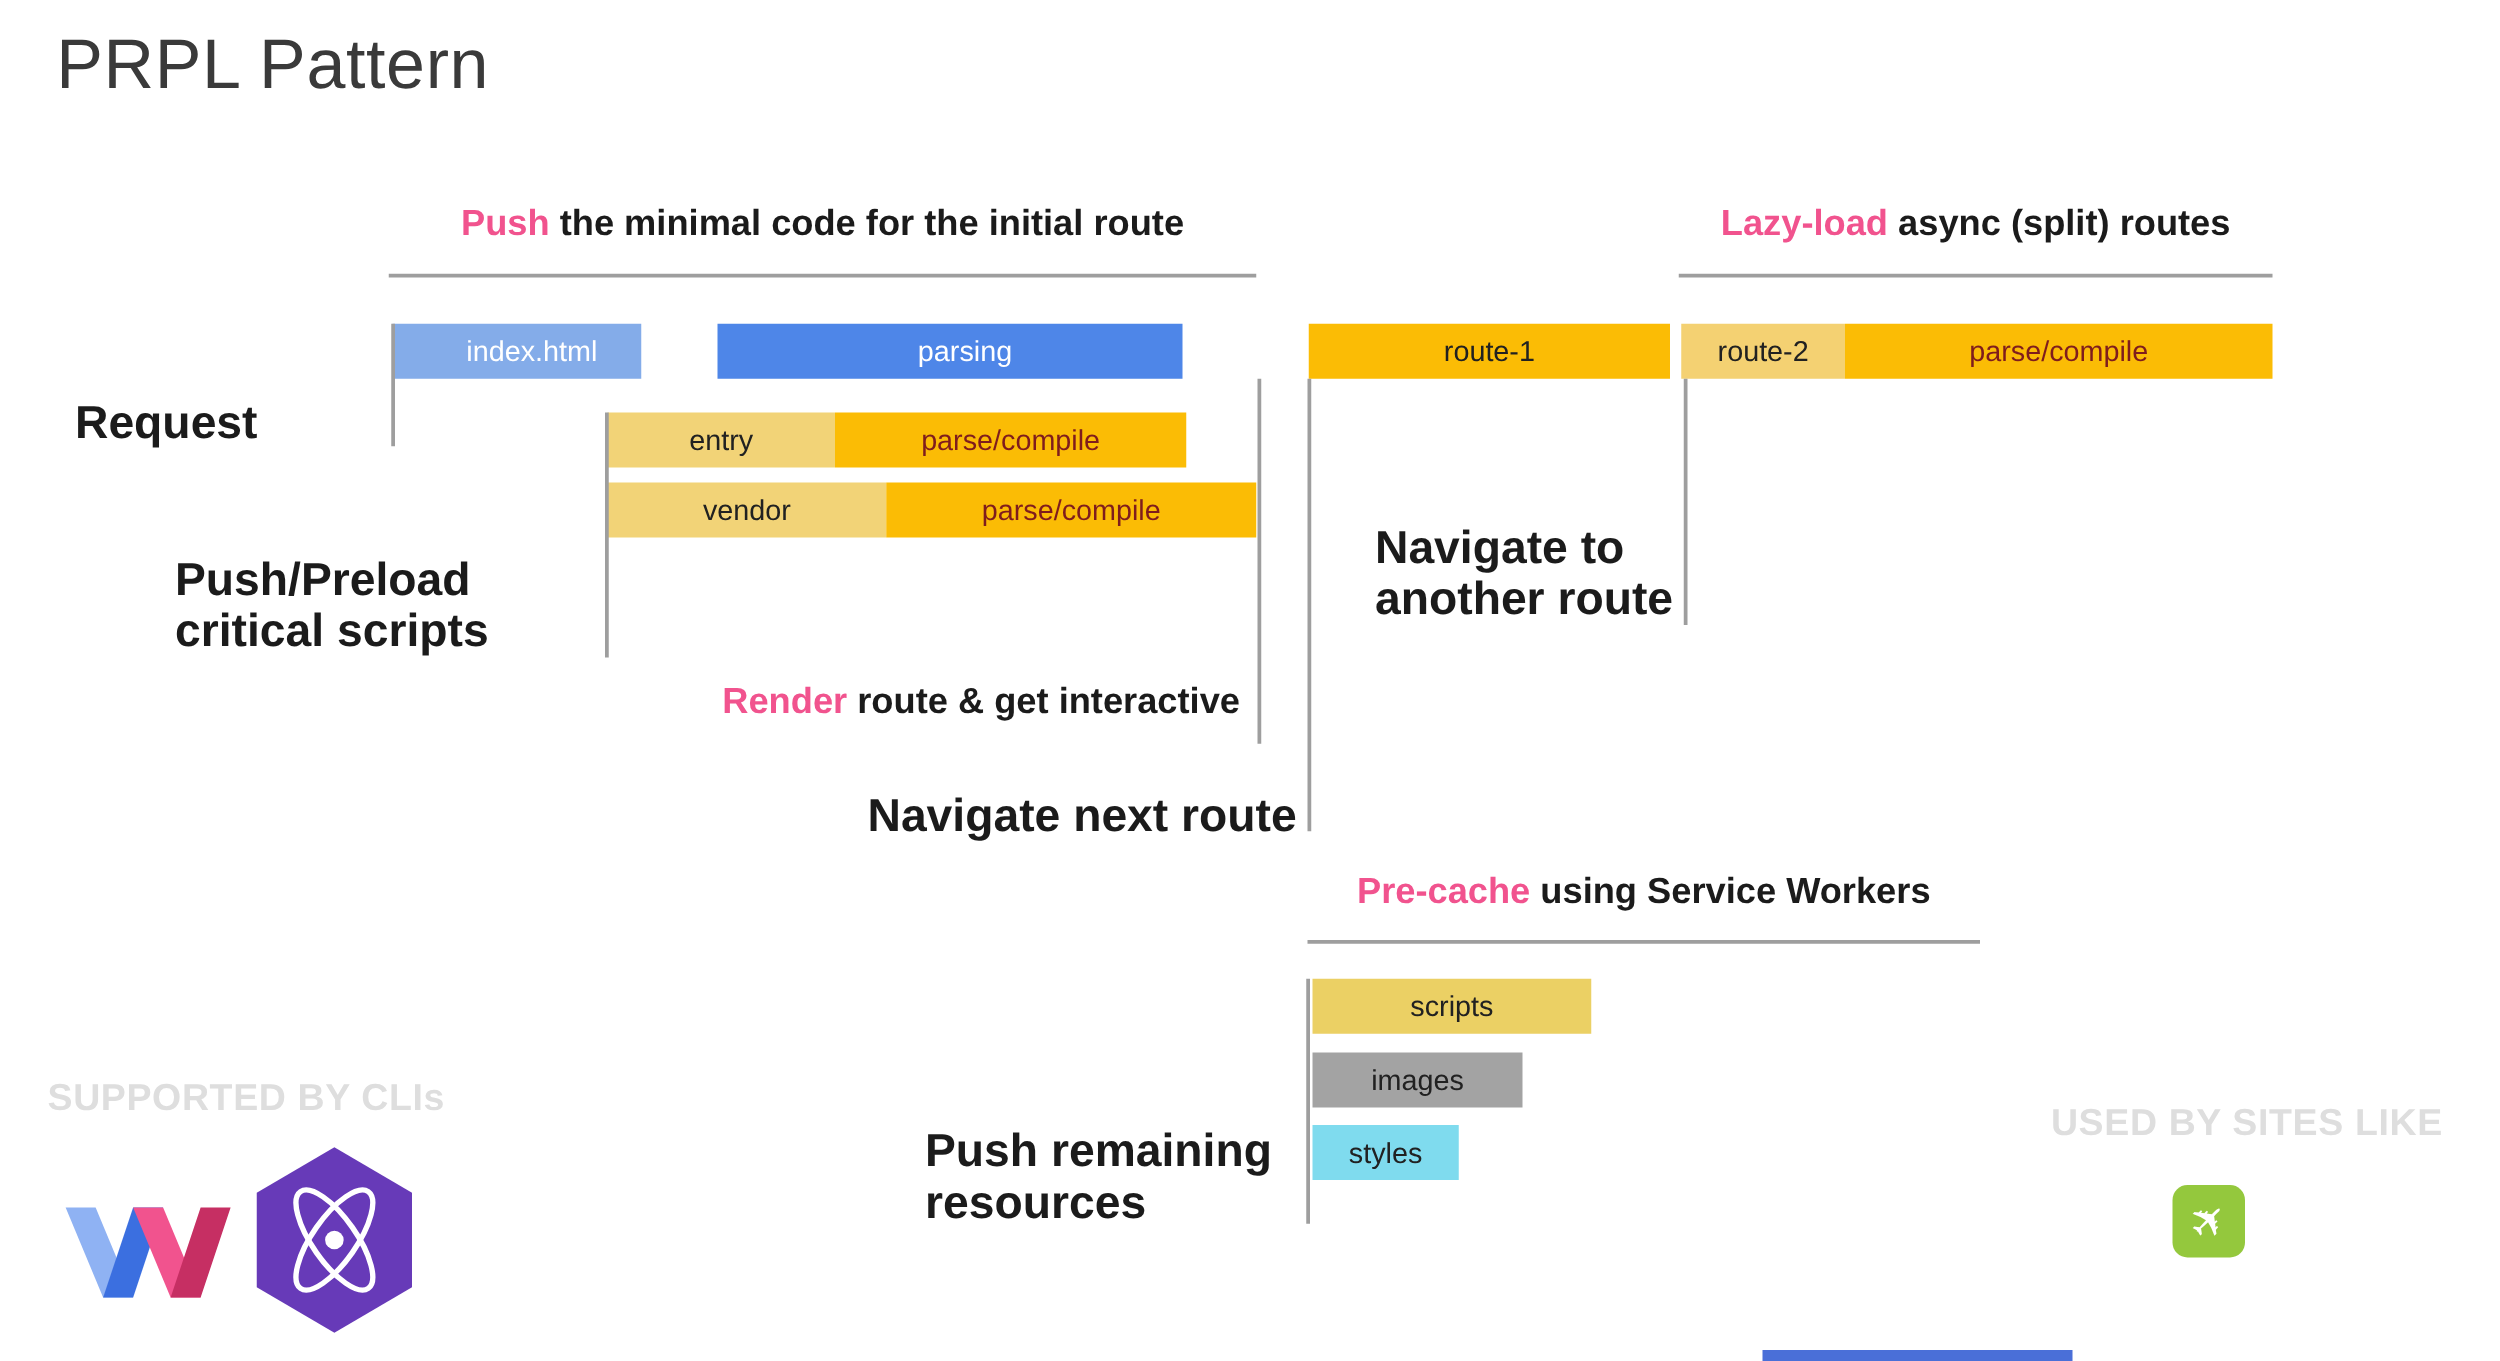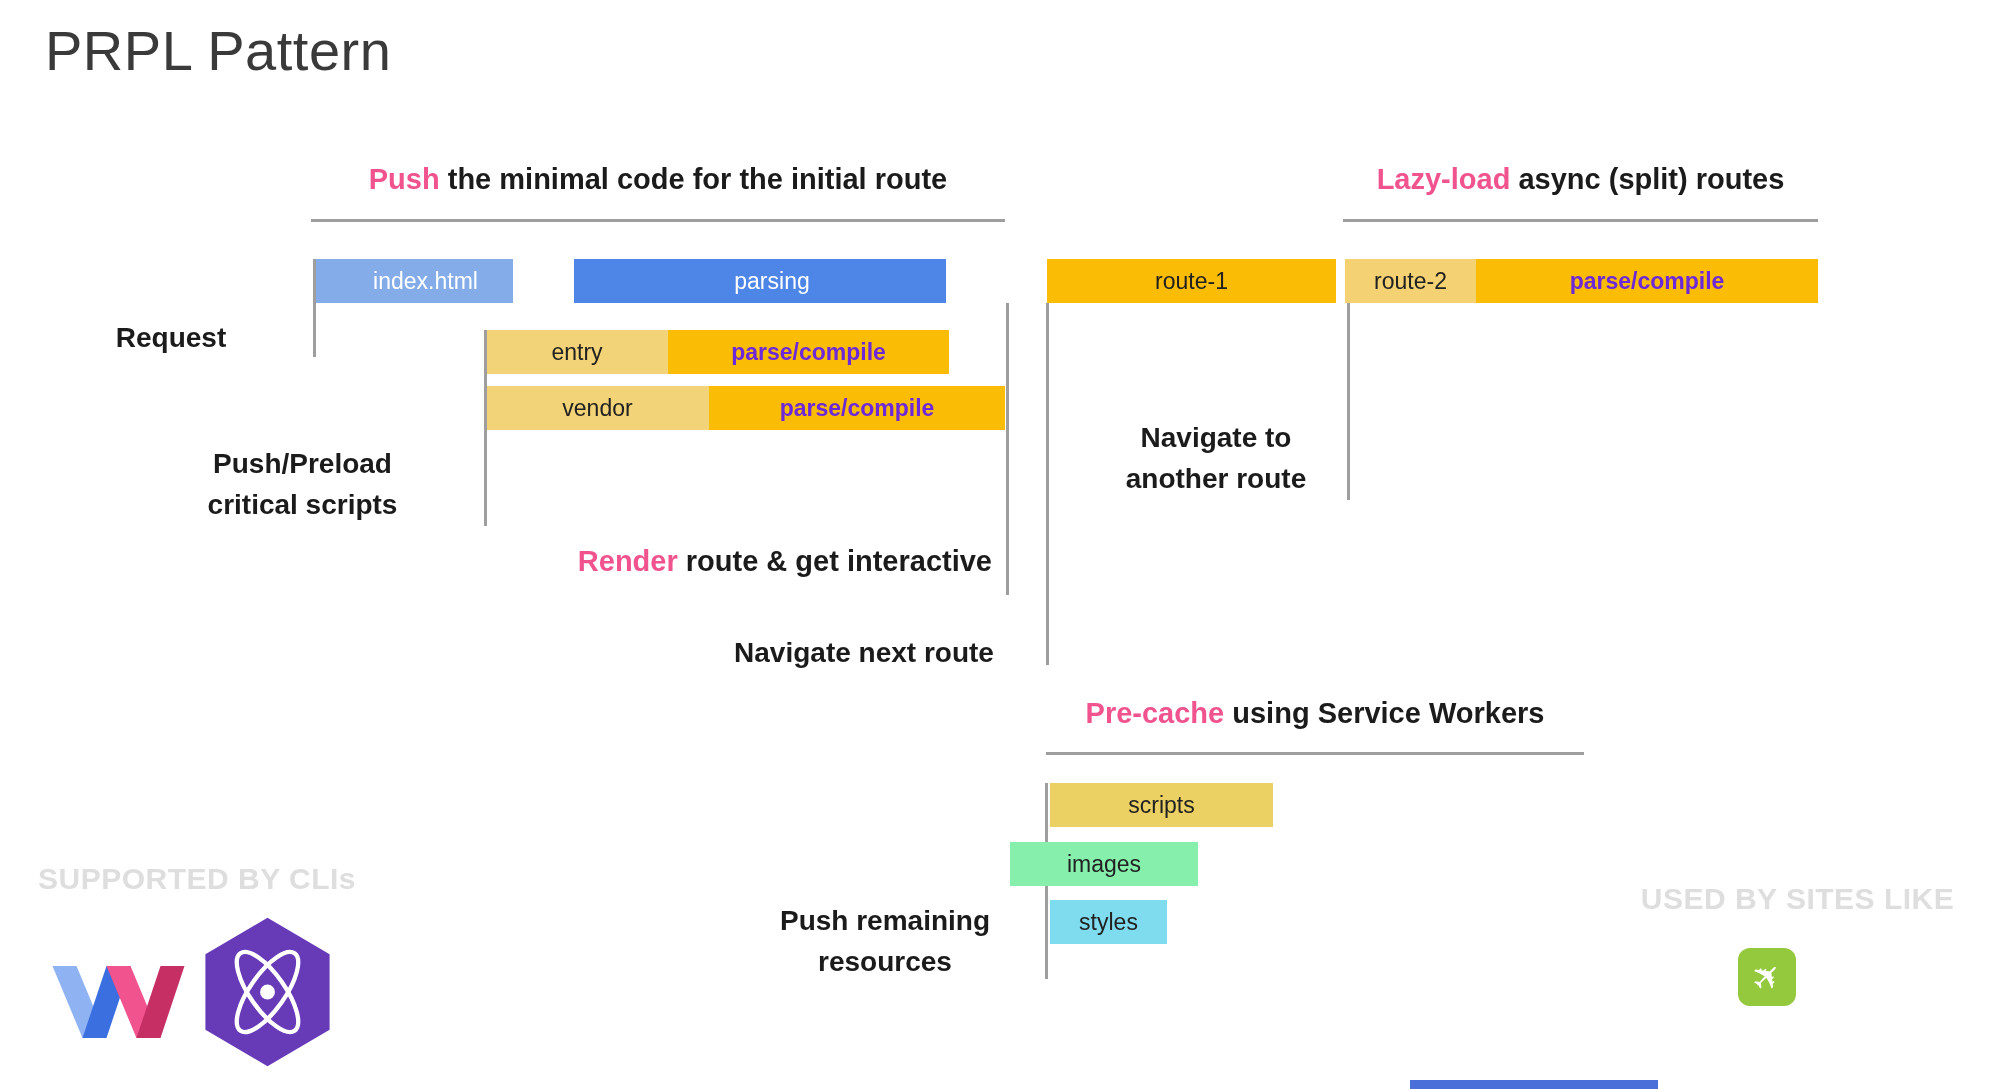--- a/index.html
+++ b/index.html
@@ -16,24 +16,24 @@
     white-space:nowrap;
   }
   .accent { color:#F1538E;margin-top:40px; }
   .hrule { position:absolute; height:3px; background:#9e9e9e; }
   .vline { position:absolute; width:3px; background:#9e9e9e; }
   .bar {
     position:absolute; height:44px; line-height:44px; text-align:center;
     font-size:23px; color:#212121; white-space:nowrap; overflow:hidden;
   }
   .bar.white-text { color:#ffffff;padding-left:24px; }
-  .bar.gray-text { color:#6d28d9;font-weight:bold; }
+  .bar.gray-text { color:#7f1d1d; }
   .label {
-    position:absolute; font-size:28px; font-weight:700; color:#1b1b1b;
-    text-align:center; line-height:41px; white-space:nowrap;
+    position:absolute; font-size:37px; font-weight:700; color:#1b1b1b;
+    text-align:left; line-height:41px; white-space:nowrap;
   }
   .label .line { display:block; }
   .watermark {
     position:absolute; font-size:30px; font-weight:700; color:#DEDEDE; letter-spacing:0.5px;
     white-space:nowrap;
   }
 
   
   #h-push       { left:311px;  top:163px; width:694px; }
   #rule-push    { left:311px;  top:219px; width:694px; }
@@ -49,21 +49,21 @@
   #bar-route1       { left:1047px; top:259px; width:289px; background:#FBBC05; }
   #bar-route2       { left:1345px; top:259px; width:131px; background:#F4D172; }
   #bar-route2-parse { left:1476px; top:259px; width:342px; background:#FBBC05; }
   #bar-entry        { left:486px;  top:330px; width:182px; background:#F2D377; }
   #bar-entry-parse  { left:668px;  top:330px; width:281px; background:#FBBC05; }
   #bar-vendor       { left:486px;  top:386px; width:223px; background:#F2D377; }
   #bar-vendor-parse { left:709px;  top:386px; width:296px; background:#FBBC05; }
 
   
   #bar-scripts { left:1050px; top:783px; width:223px; background:#EBD064; }
-  #bar-images  { left:1010px; top:842px; width:188px; background:#86efac; }
+  #bar-images  { left:1050px; top:842px; width:168px; background:#a3a3a3; }
   #bar-styles  { left:1050px; top:900px; width:117px; background:#7FDBEE; }
 
   
   #vl-request    { left:313px;  top:259px; height:98px;  }
   #vl-push       { left:484px;  top:330px; height:196px; }
   #vl-render     { left:1006px; top:303px; height:292px; }
   #vl-navnext    { left:1046px; top:303px; height:362px; }
   #vl-navanother { left:1347px; top:303px; height:197px; }
   #vl-cache      { left:1045px; top:783px; height:196px; }
 

